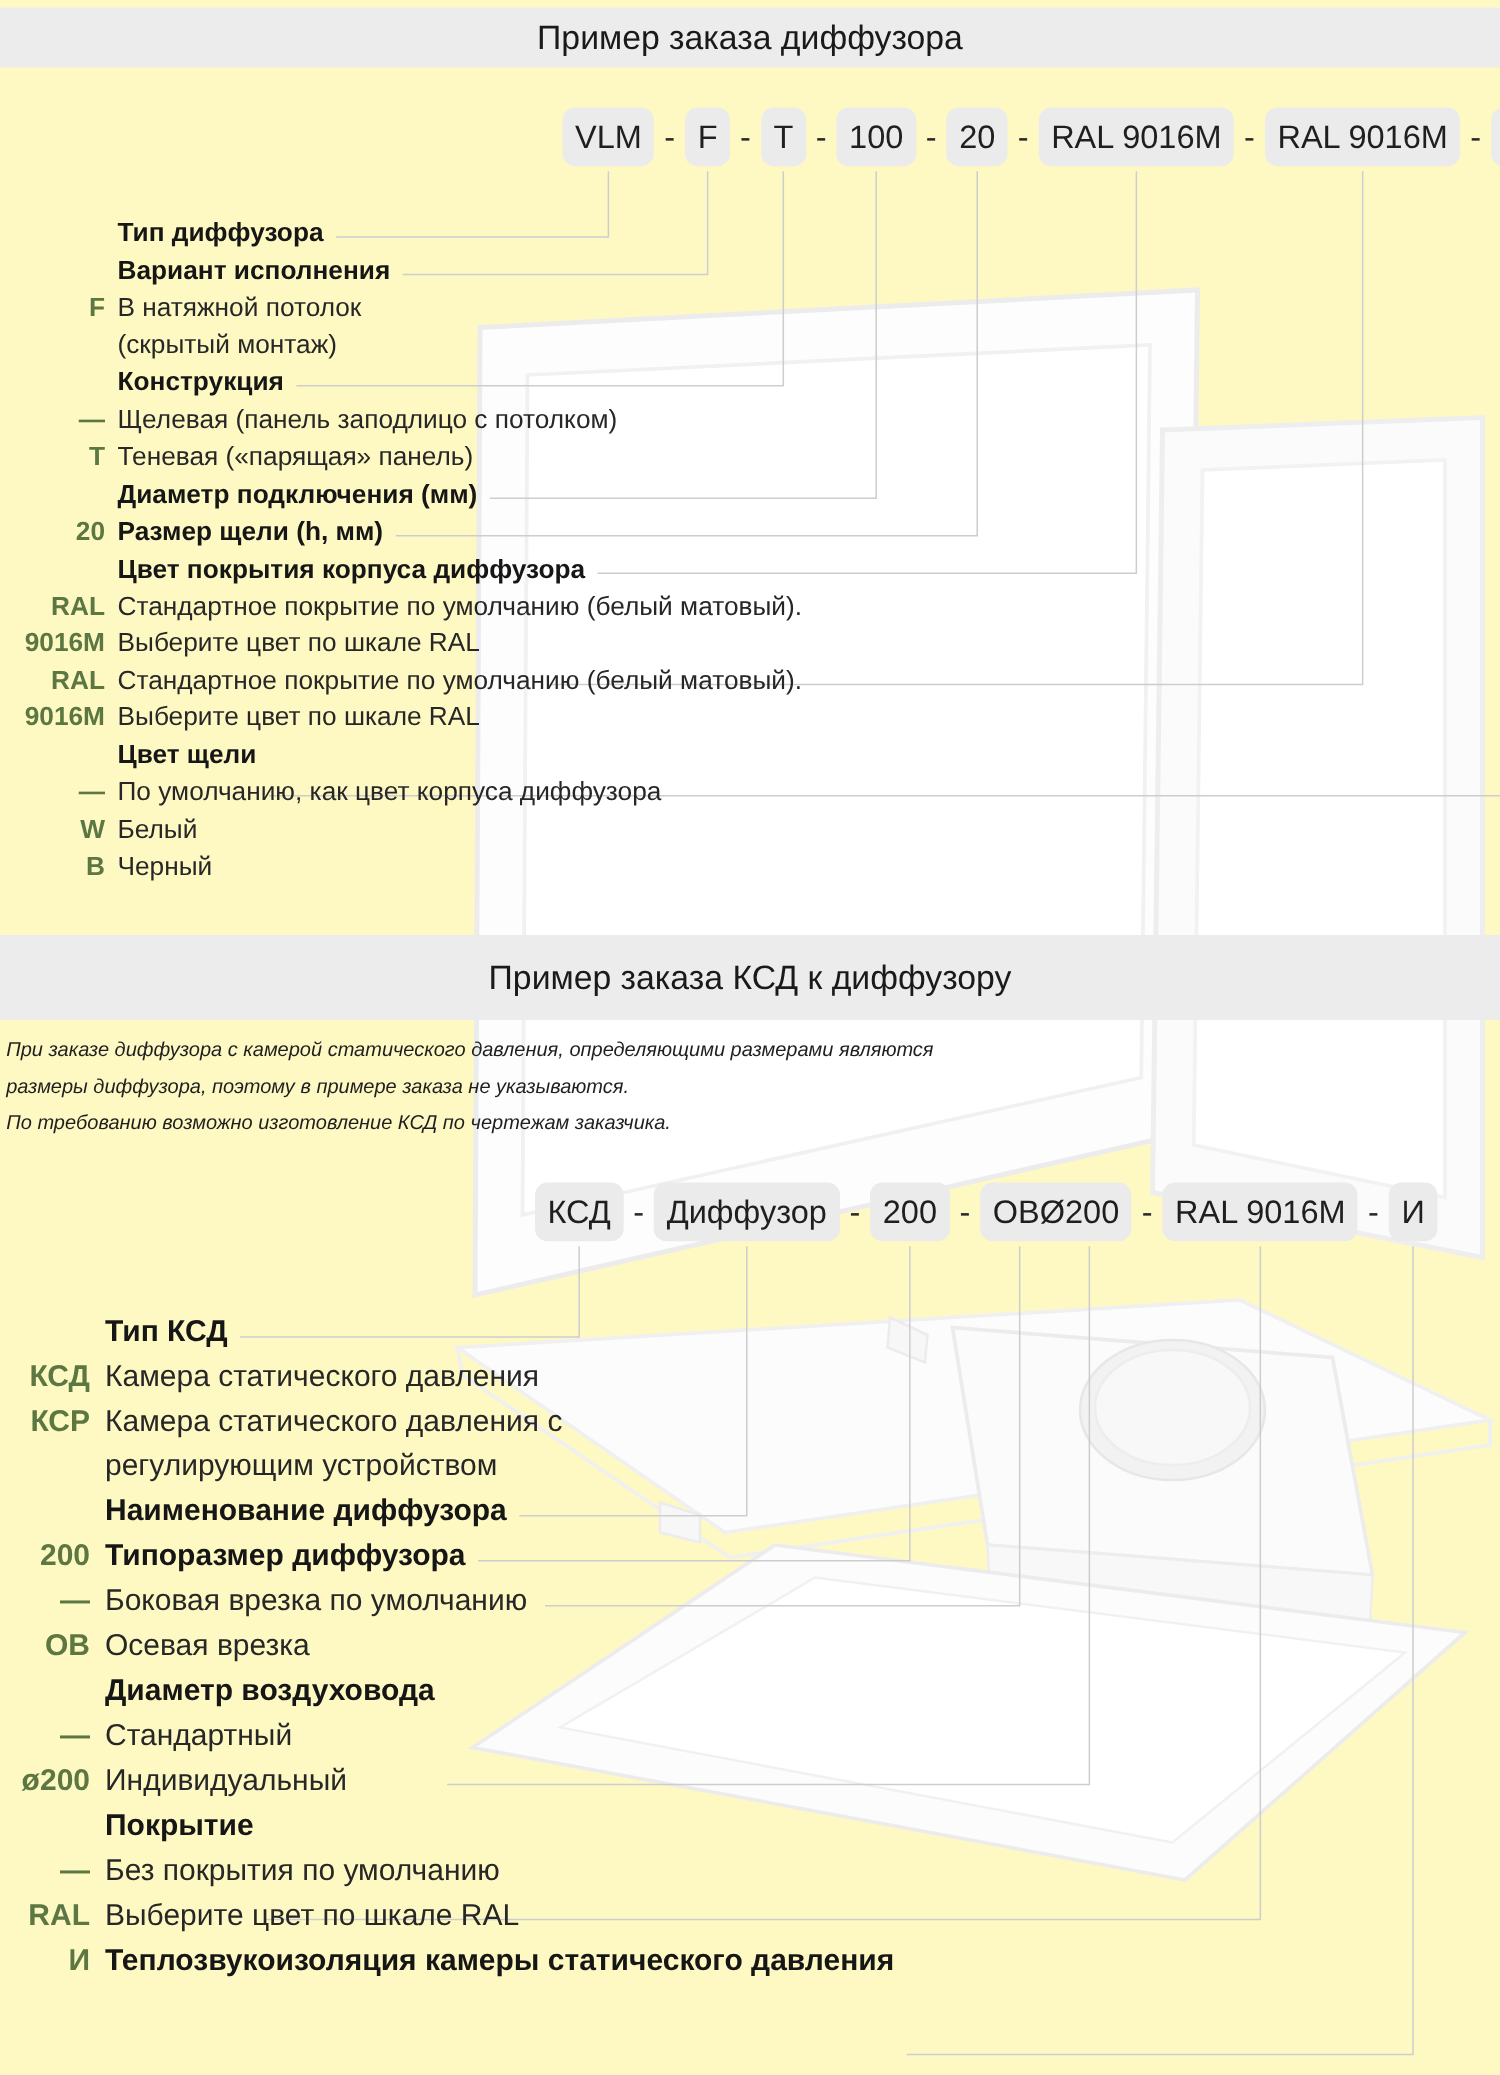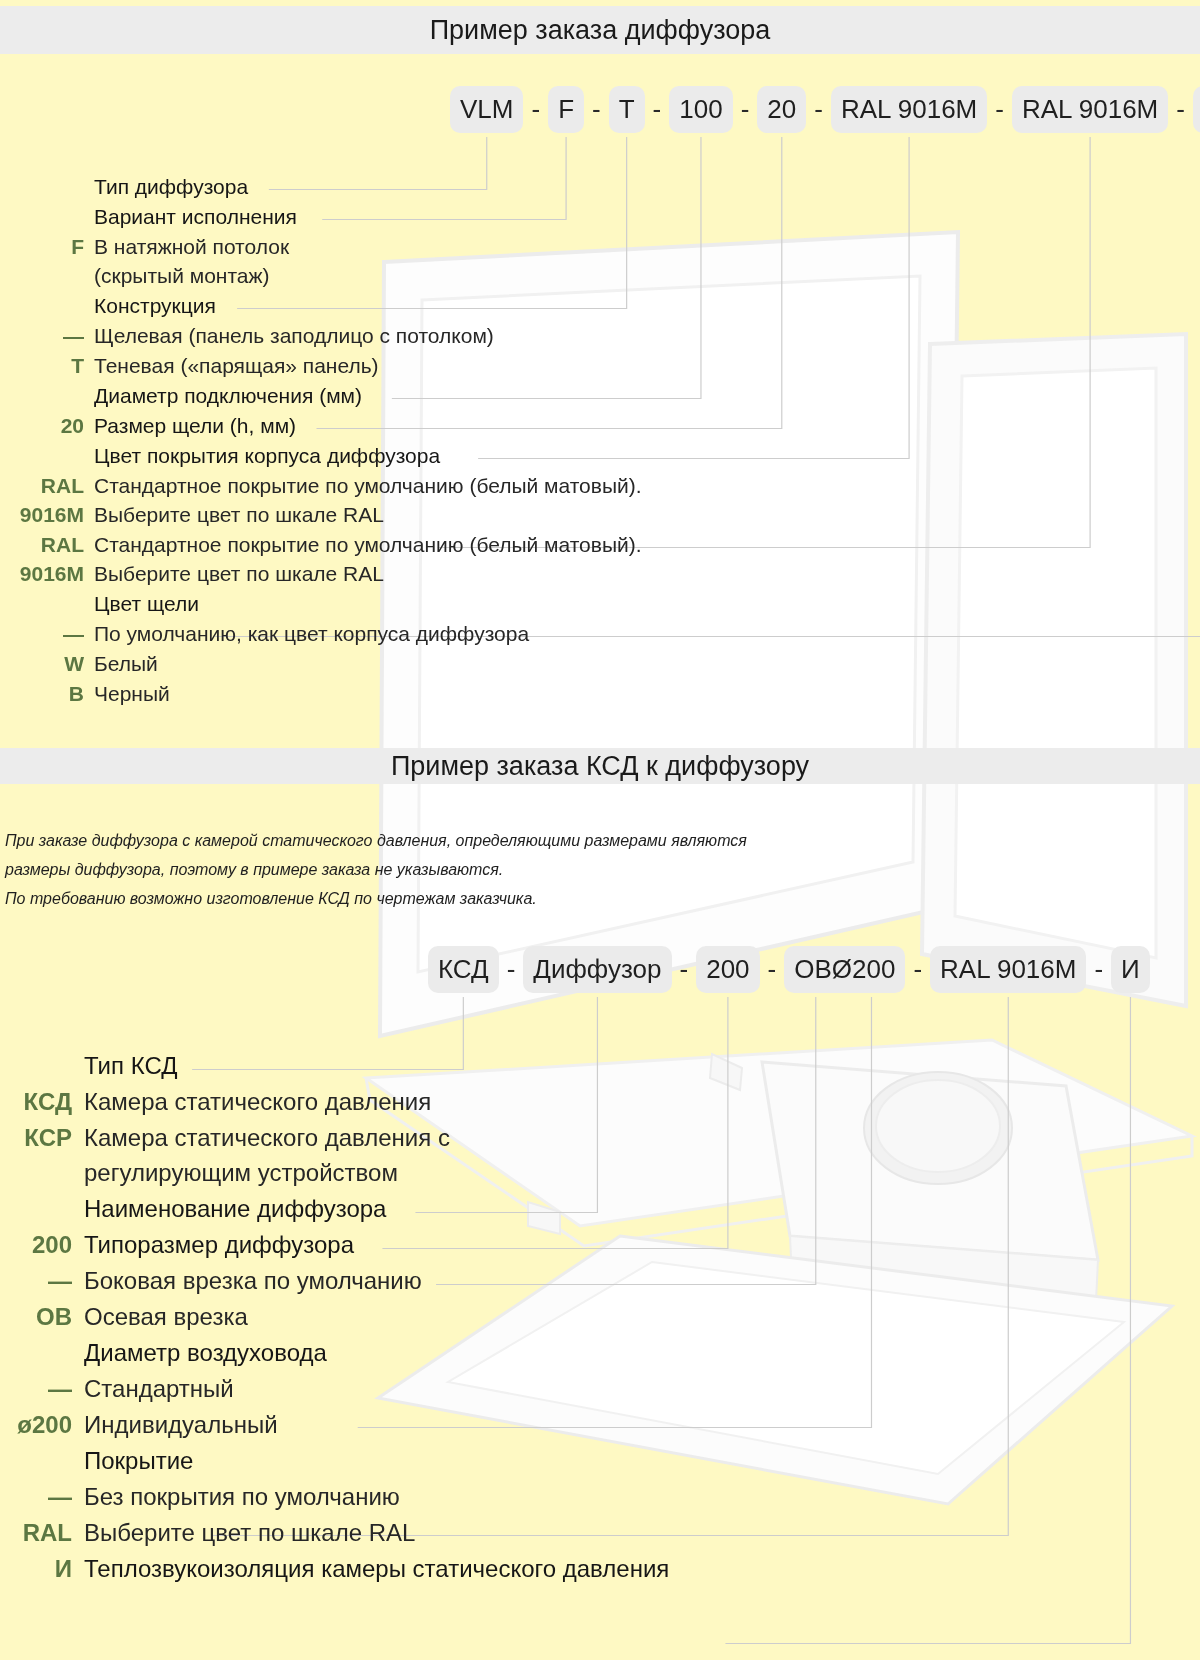--- a/index.html
+++ b/index.html
@@ -7,37 +7,37 @@
     --text:#222; --label:#161616;
   }
   html,body{margin:0;padding:0;background:#fff;}
   #page{position:relative;width:1200px;height:1660px;background:#fef9c3;overflow:hidden;
         font-family:"Liberation Sans",sans-serif;color:var(--text);}
   .layer{position:absolute;left:0;top:0;width:1200px;height:1660px;pointer-events:none;}
   .banner{position:absolute;left:0;width:1200px;height:48px;background:var(--banner-bg);
           display:flex;align-items:center;justify-content:center;
           font-size:27px;font-weight:500;color:#1a1a1a;}
   #banner-1{top:6px;}
-  #banner-2{top:748px;height:36px;}
+  #banner-2{top:748px;height:68px;}
   .code-row{position:absolute;display:flex;align-items:center;white-space:nowrap;
             font-size:26px;font-weight:500;color:#1f1f1f;}
   #code-row-1{top:86px;left:450px;}
   #code-row-2{top:946px;left:428px;}
   .code-seg{background:var(--box-bg);border-radius:10px;padding:8px 10px;}
   .code-sep{margin:0 8px;font-weight:400;color:#2a2a2a;}
   .legend{position:absolute;display:flex;flex-direction:column;}
   #legend-1{left:18px;top:172px;width:700px;font-size:21px;line-height:29px;}
   #legend-2{left:10px;top:1048px;width:730px;font-size:24px;line-height:35px;}
   .legend-item{display:flex;margin-bottom:1px;}
   .item-code{flex:0 0 66px;text-align:right;color:var(--green);font-weight:600;
              white-space:pre-line;margin-right:10px;}
   #legend-2 .item-code{flex:0 0 62px;margin-right:12px;}
   .item-body{max-width:650px;}
   #legend-2 .item-body{max-width:645px;}
-  .item-label{font-weight:400;color:var(--label);white-space:pre-line;margin-top:48px;}
+  .item-label{font-weight:700;color:var(--label);white-space:pre-line;margin-top:48px;}
   .item-text{white-space:pre-line;color:#272727;}
   .note{position:absolute;left:5px;top:826px;width:1160px;font-style:italic;
         font-size:16px;line-height:29px;color:#1f1f1f;white-space:pre-line;}
 </style>
 </head>
 <body>
 
 <div id="page">
 
   <svg class="layer" viewBox="0 0 1200 1660">

